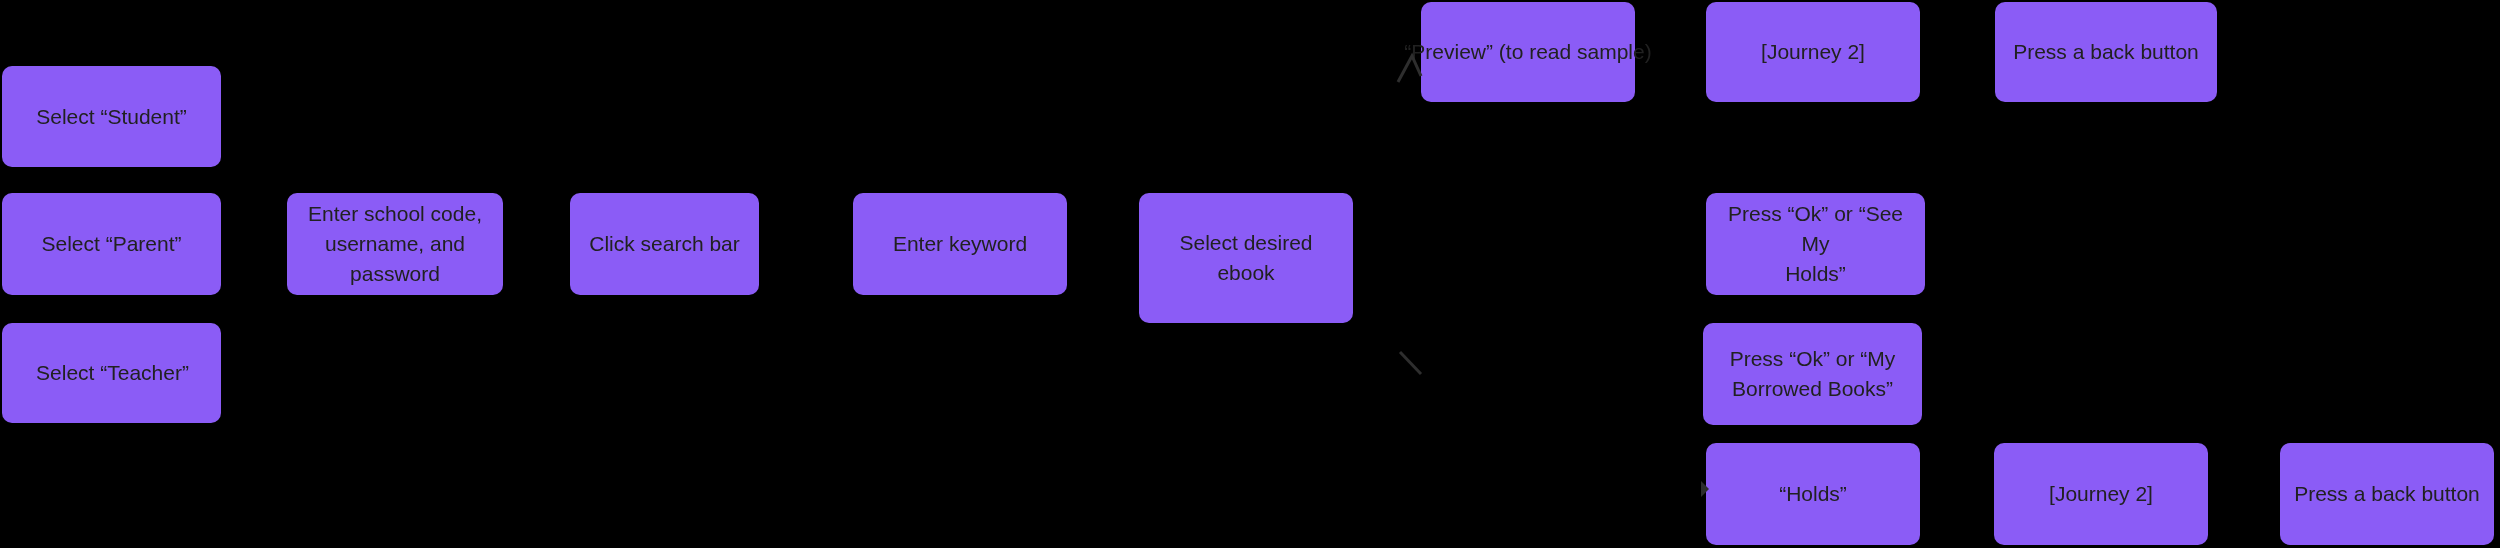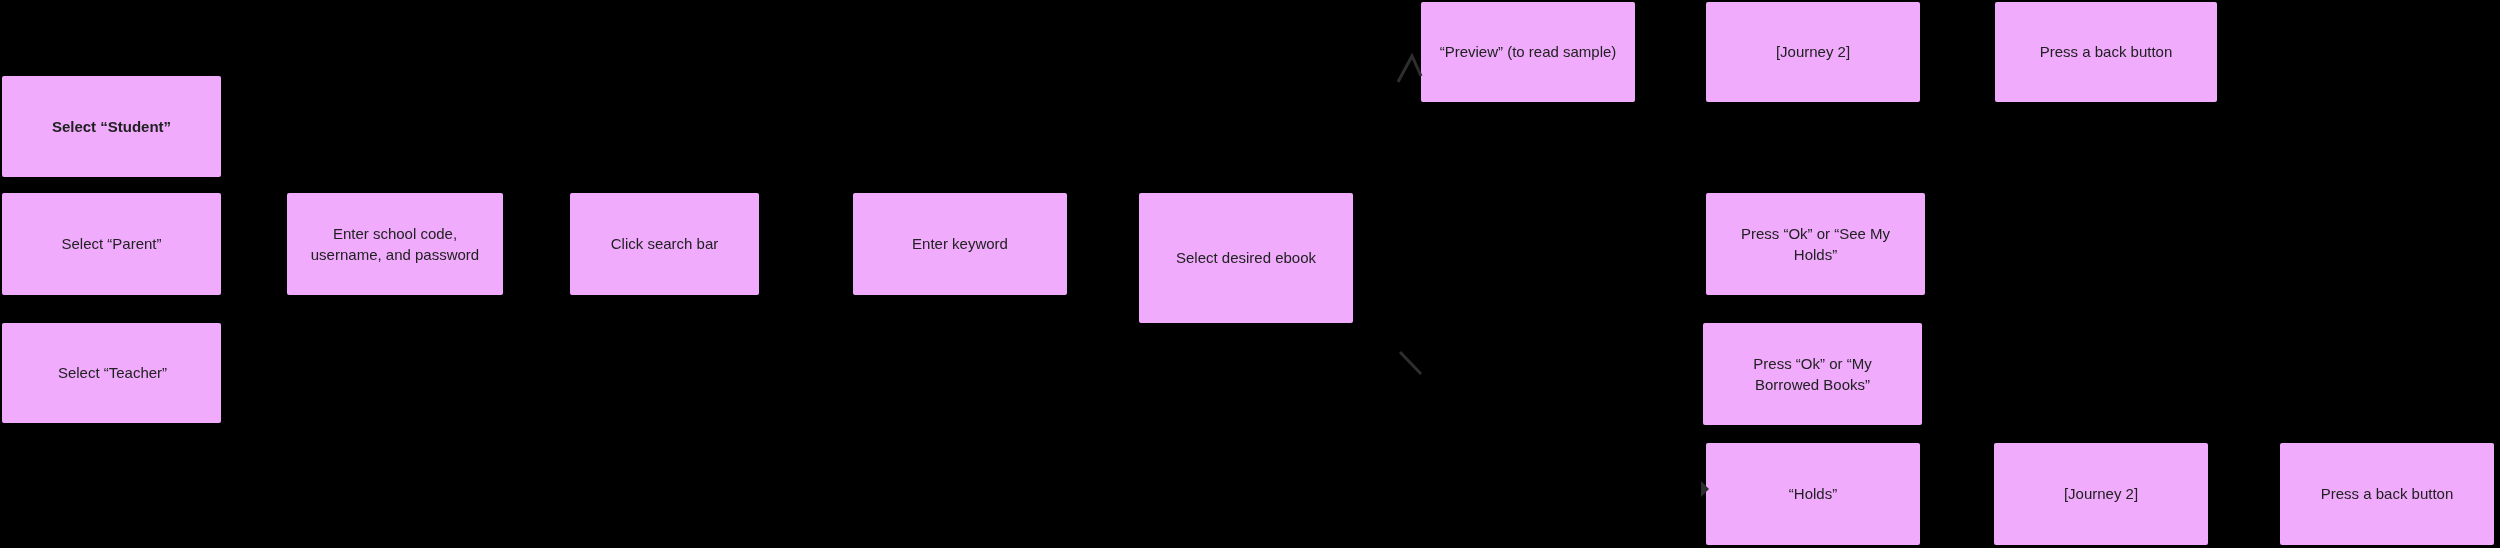--- a/index.html
+++ b/index.html
@@ -13,28 +13,28 @@
   }
   .canvas {
     position: relative;
     width: 2500px;
     height: 548px;
     background: #000000;
   }
   .node {
     position: absolute;
     box-sizing: border-box;
-    background: #f0abfc;
-    border-radius: 2px;
+    background: #8b5cf6;
+    border-radius: 10px;
     display: flex;
     align-items: center;
     justify-content: center;
     text-align: center;
     color: #212121;
-    font-size: 15px;
+    font-size: 21px;
     line-height: 1.42;
     padding: 0 12px;
   }
   .node .label {
     white-space: pre-line;
   }
   .node.tight {
     padding: 0 2px;
   }
   .node.tight .label {
@@ -44,21 +44,21 @@
     position: absolute;
     overflow: visible;
     pointer-events: none;
   }
 </style>
 </head>
 <body>
 
 <div class="canvas">
 
-  <div class="node" style="left:2px; top:76px; width:219px; height:101px;font-weight:bold;">
+  <div class="node" style="left:2px; top:66px; width:219px; height:101px;">
     <span class="label">Select “Student”</span>
   </div>
   <div class="node" style="left:2px; top:193px; width:219px; height:102px;">
     <span class="label">Select “Parent”</span>
   </div>
   <div class="node" style="left:2px; top:323px; width:219px; height:100px;padding-left:14px;">
     <span class="label">Select “Teacher”</span>
   </div>
 
   <div class="node" style="left:287px; top:193px; width:216px; height:102px;">

